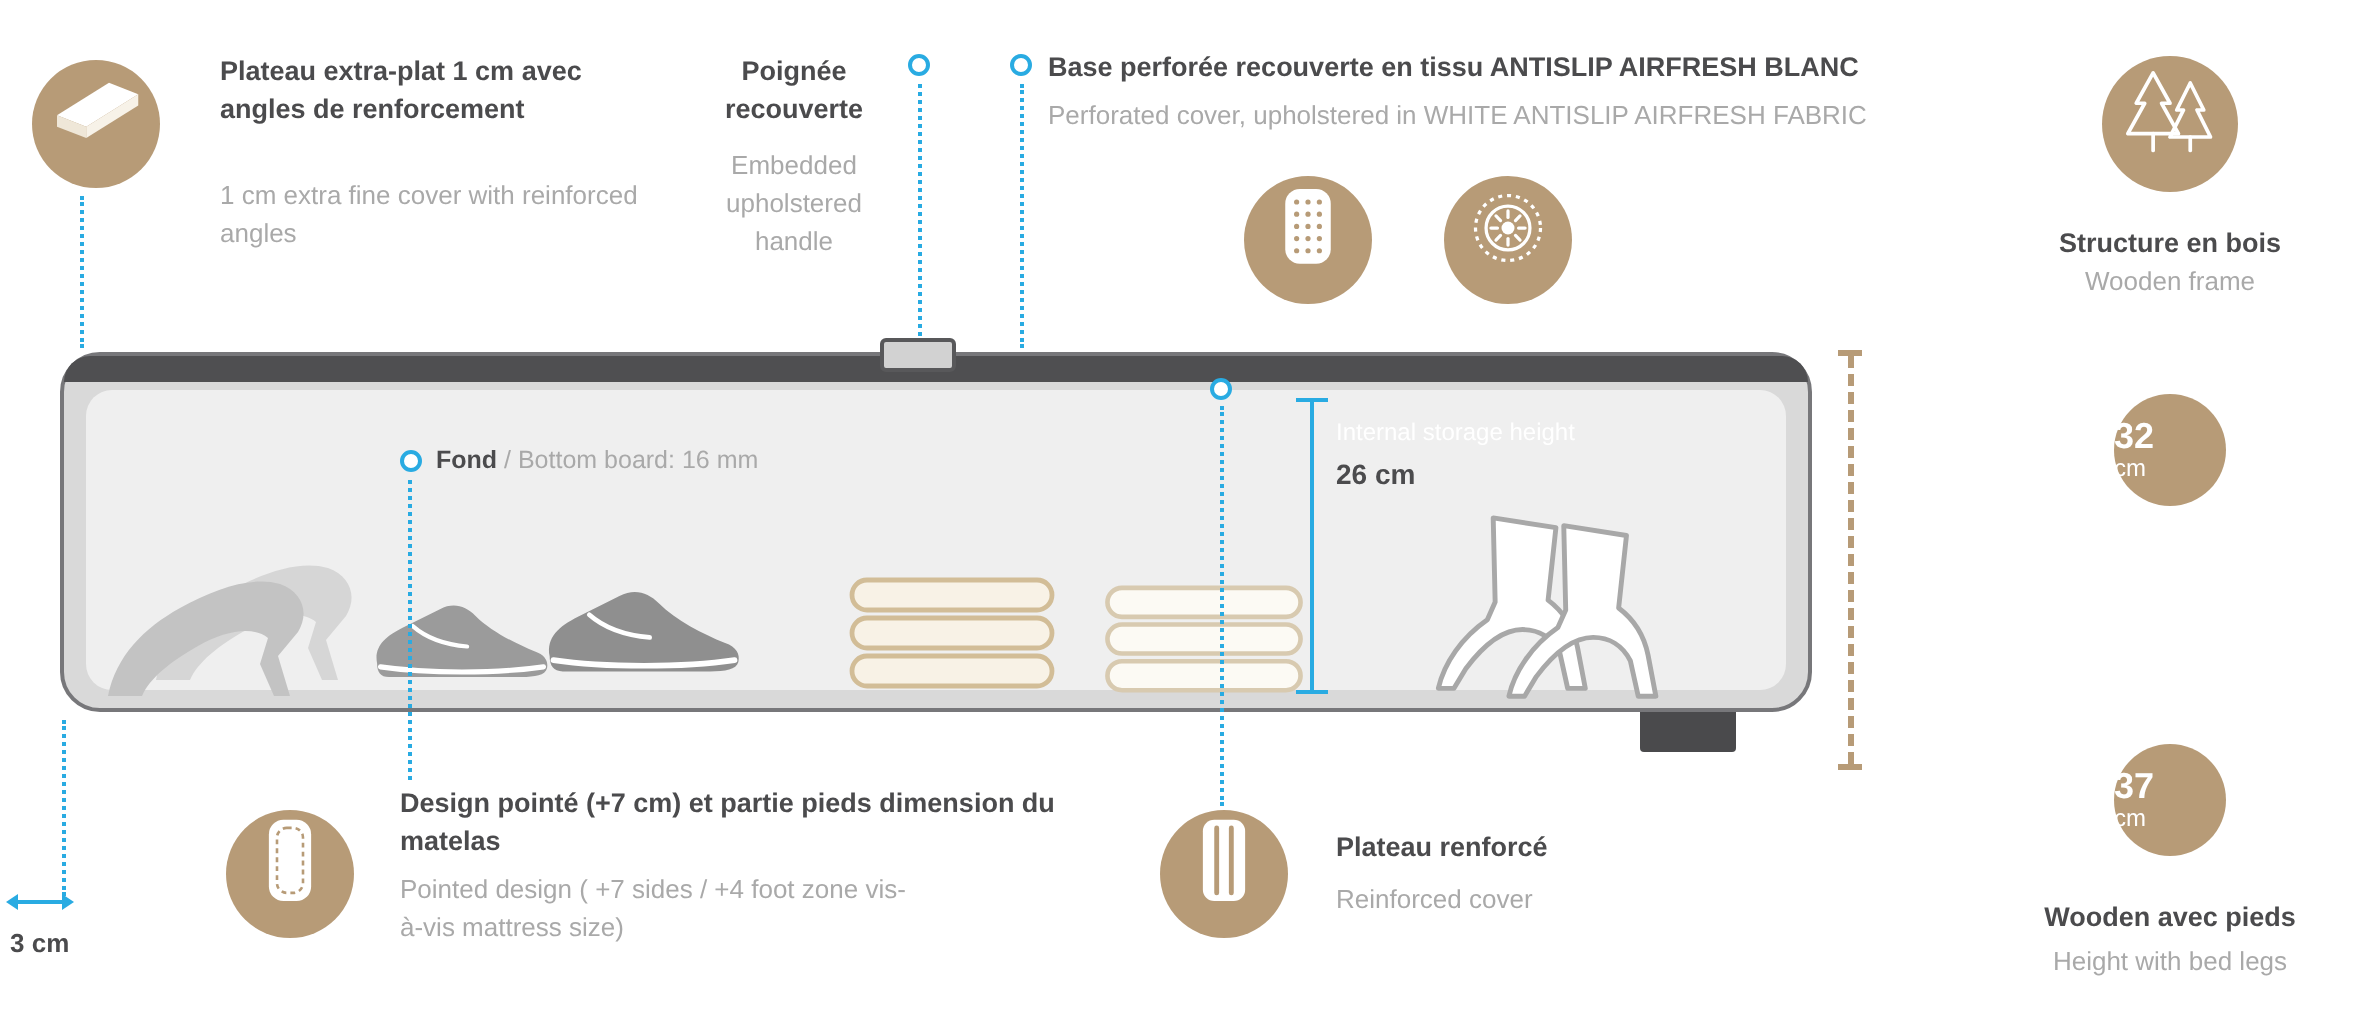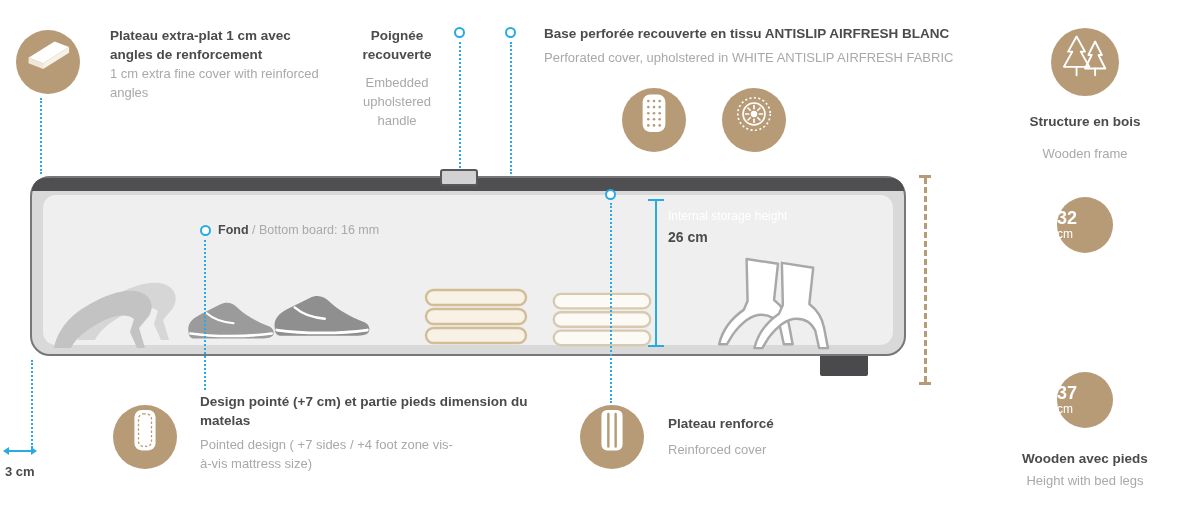--- a/index.html
+++ b/index.html
@@ -40,33 +40,33 @@
   <div class="circle" style="left:16px;top:30px;width:64px;height:64px">
     <svg width="52" height="52" viewBox="0 0 64 64">
       <polygon points="8,34 40,14 58,21 26,41" fill="#ffffff"></polygon>
       <polygon points="8,34 26,41 26,48 8,41" fill="#efe7d8"></polygon>
       <polygon points="26,41 58,21 58,28 26,48" fill="#f7f2e8"></polygon>
     </svg>
   </div>
   <div class="dot-line" style="left:40px;top:98px;height:76px"></div>
   <div class="abs" style="left:110px;top:26px;width:225px">
     <div class="title">Plateau extra-plat 1 cm avec angles de renforcement</div>
-    <div class="sub" style="margin-top:1px">1 cm extra fine cover with reinforced angles</div>
+    <div class="sub" style="margin-top:25px">1 cm extra fine cover with reinforced angles</div>
   </div>
 
   <div class="abs center" style="left:350px;top:26px;width:94px">
     <div class="title">Poignée recouverte</div>
     <div class="sub" style="margin-top:10px">Embedded upholstered handle</div>
   </div>
   <div class="ring" style="left:454px;top:27px"></div>
   <div class="dot-line" style="left:459px;top:42px;height:126px"></div>
 
   <div class="ring" style="left:505px;top:27px"></div>
   <div class="dot-line" style="left:510px;top:42px;height:132px"></div>
-  <div class="abs" style="left:544px;top:24px;width:486px">
+  <div class="abs" style="left:524px;top:24px;width:486px">
     <div class="title">Base perforée recouverte en tissu ANTISLIP AIRFRESH BLANC</div>
     <div class="sub" style="margin-top:6px">Perforated cover, upholstered in WHITE ANTISLIP AIRFRESH FABRIC</div>
   </div>
   <div class="circle" style="left:622px;top:88px;width:64px;height:64px">
     <svg width="52" height="52" viewBox="0 0 64 64">
       <rect x="18" y="8" width="28" height="46" rx="9" fill="#ffffff"></rect>
       <g fill="#b79b77">
         <circle cx="25" cy="16" r="1.6"></circle>
           <circle cx="32" cy="16" r="1.6"></circle>
           <circle cx="39" cy="16" r="1.6"></circle>
@@ -108,21 +108,21 @@
       <g stroke="#ffffff" stroke-width="2.2" fill="none" stroke-linejoin="round" stroke-linecap="round">
         <path d="M22 10 L12 28 H17 L7 46 H37 L27 28 H32 Z"></path>
         <path d="M22 46 V56"></path>
         <path d="M44 16 L36 32 H40 L32 48 H56 L48 32 H52 Z"></path>
         <path d="M44 48 V56"></path>
       </g>
     </svg>
   </div>
   <div class="abs center" style="left:1000px;top:112px;width:170px">
     <div class="title">Structure en bois</div>
-    <div class="sub" style="margin-top:14px">Wooden frame</div>
+    <div class="sub" style="margin-top:1px">Wooden frame</div>
   </div>
 
   <div class="circle" style="left:1057px;top:197px;width:56px;height:56px;flex-direction:column">
     <div class="dim-num">32</div>
     <div class="dim-unit">cm</div>
   </div>
 
   <div class="circle" style="left:1057px;top:372px;width:56px;height:56px;flex-direction:column">
     <div class="dim-num">37</div>
     <div class="dim-unit">cm</div>

